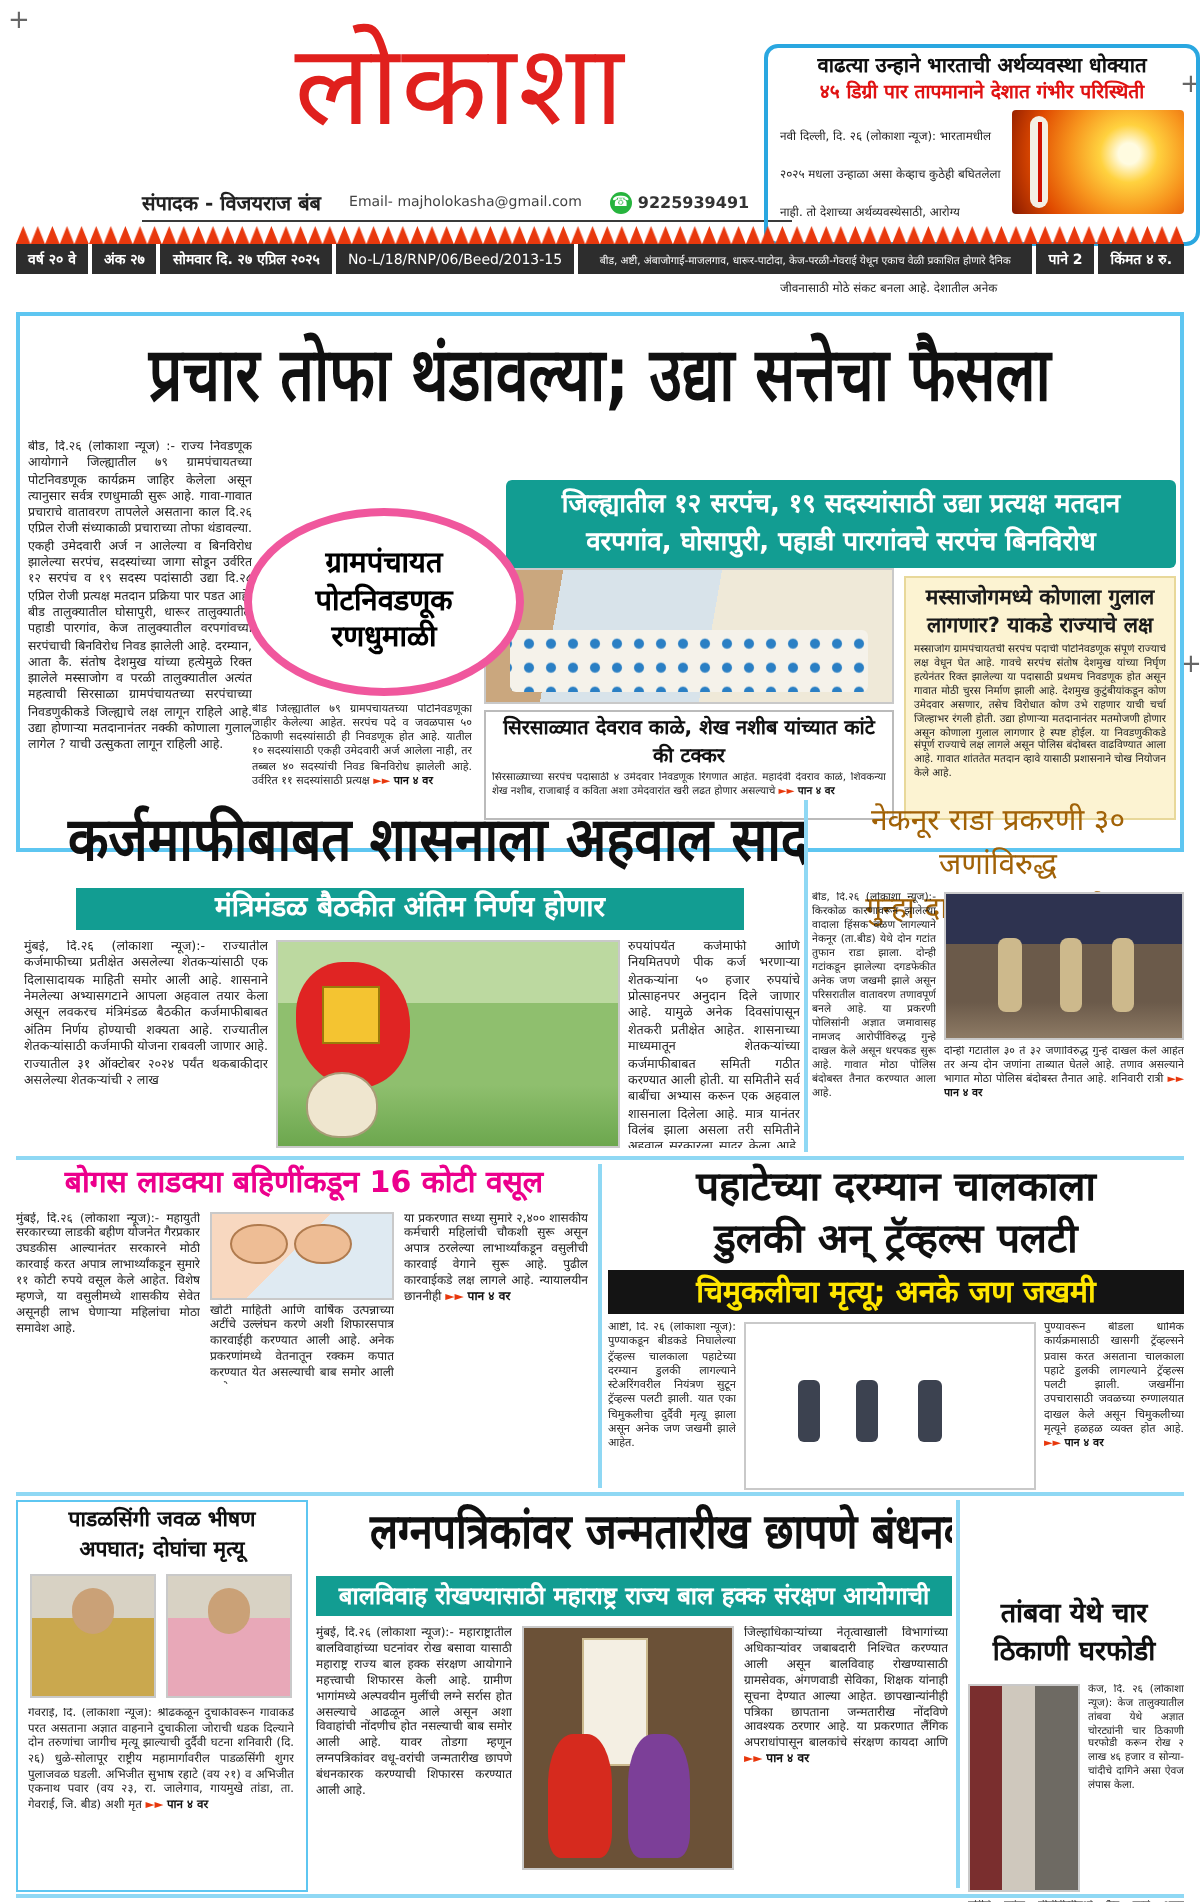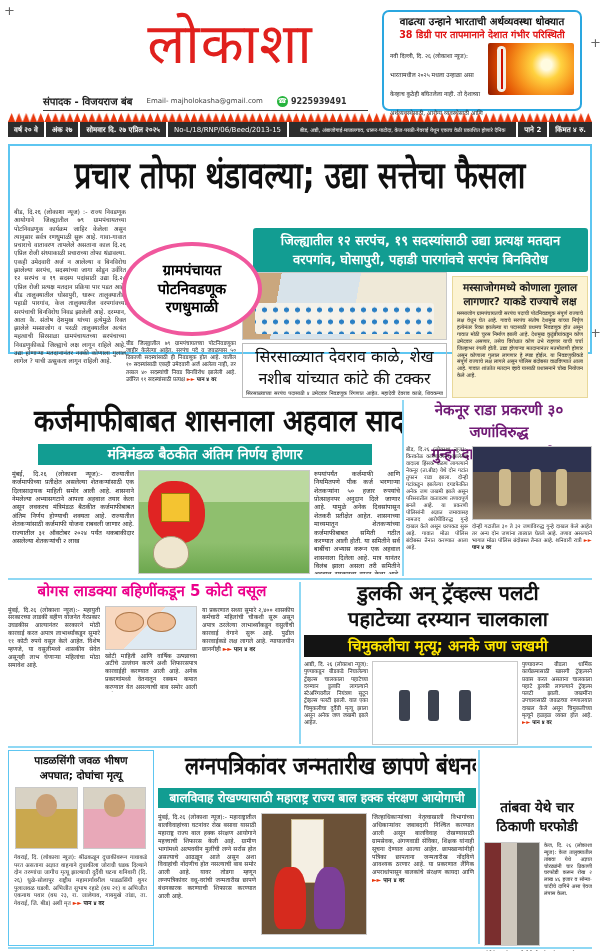--- a/index.html
+++ b/index.html
@@ -68,32 +68,32 @@
 </head>
 <body>
 
 <div id="page">
 
   <div class="abs regmark" style="left:4px;top:4px;">+</div>
   <div class="abs regmark" style="left:590px;top:36px;">+</div>
   <div class="abs regmark" style="left:590px;top:326px;">+</div>
 
   <div class="abs logo center" style="left:90px;top:10px;width:280px;">लोकाशा</div>
-  <div class="abs mast-sub" style="left:43px;top:95px;width:325px;height:16px;">
+  <div class="abs mast-sub" style="left:71px;top:95px;width:325px;height:16px;">
     <span style="font-size:10px;font-weight:700;color:#222;">संपादक - विजयराज बंब</span>
     <span style="font-size:7px;color:#444;">Email- majholokasha@gmail.com</span>
     <span style="display:inline-flex;align-items:center;gap:3px;">
       <span class="wa-icon">☎</span>
       <span style="font-size:8px;font-weight:700;color:#333;">9225939491</span>
     </span>
   </div>
 
-  <div class="abs weather" style="left:382px;top:10px;width:200px;height:101px;">
+  <div class="abs weather" style="left:382px;top:22px;width:218px;height:101px;">
     <div class="center" style="font-size:10.2px;font-weight:700;color:#101010;line-height:1.25;">वाढत्या उन्हाने भारताची अर्थव्यवस्था धोक्यात</div>
-    <div class="center" style="font-size:9.6px;font-weight:700;color:#e01212;line-height:1.25;">38 डिग्री पार तापमानाने देशात गंभीर परिस्थिती</div>
+    <div class="center" style="font-size:9.6px;font-weight:700;color:#e01212;line-height:1.25;">४५ डिग्री पार तापमानाने देशात गंभीर परिस्थिती</div>
     <div style="display:flex;gap:4px;margin-top:2px;">
       <div style="flex:1;">
         <span class="j" style="display:inline;font-size:5.9px;line-height:1.3;">नवी दिल्ली, दि. २६ (लोकाशा न्यूज): भारतामधील २०२५ मधला उन्हाळा असा केव्हाच कुठेही बघितलेला नाही. तो देशाच्या अर्थव्यवस्थेसाठी, आरोग्य व्यवस्थेसाठी आणि सामान्य माणसांच्या दैनंदिन जीवनासाठी मोठे संकट बनला आहे. देशातील अनेक</span>
         <span class="mk-a" style="font-size:5.9px;">►►</span>
         <span class="mk-t" style="font-size:5.9px;">पान ४ वर</span>
       </div>
       <div class="thermo" style="width:86px;height:52px;flex:none;">
         <div class="tube"></div>
         <div class="mercury"></div>
       </div>
@@ -113,21 +113,21 @@
   <div class="abs infobar" style="left:8px;top:122px;width:584px;height:15px;">
     <div class="seg">वर्ष २० वे</div>
     <div class="seg">अंक २७</div>
     <div class="seg">सोमवार दि. २७ एप्रिल २०२५</div>
     <div class="seg" style="font-weight:400;">No-L/18/RNP/06/Beed/2013-15</div>
     <div class="seg small">बीड, अष्टी, अंबाजोगाई-माजलगाव, धारूर-पाटोदा, केज-परळी-गेवराई येथून एकाच वेळी प्रकाशित होणारे दैनिक</div>
     <div class="seg">पाने 2</div>
     <div class="seg">किंमत ४ रु.</div>
   </div>
 
-  <div class="abs bluebox" style="left:8px;top:144px;width:584px;height:210px;">
+  <div class="abs bluebox" style="left:8px;top:156px;width:584px;height:270px;">
     <div class="abs center" style="left:0;top:2px;width:100%;height:58px;overflow:hidden;">
       <span class="squeeze headline-xl" style="font-size:37px;line-height:1.5;">प्रचार तोफा थंडावल्या; उद्या सत्तेचा फैसला</span>
     </div>
     <div class="abs j" style="left:4px;top:62px;width:112px;height:190px;font-size:6.2px;line-height:1.34;">बीड, दि.२६ (लोकाशा न्यूज) :- राज्य निवडणूक आयोगाने जिल्ह्यातील ७९ ग्रामपंचायतच्या पोटनिवडणूक कार्यक्रम जाहिर केलेला असून त्यानुसार सर्वत्र रणधुमाळी सुरू आहे. गावा-गावात प्रचाराचे वातावरण तापलेले असताना काल दि.२६ एप्रिल रोजी संध्याकाळी प्रचाराच्या तोफा थंडावल्या. एकही उमेदवारी अर्ज न आलेल्या व बिनविरोध झालेल्या सरपंच, सदस्यांच्या जागा सोडून उर्वरित १२ सरपंच व १९ सदस्य पदांसाठी उद्या दि.२८ एप्रिल रोजी प्रत्यक्ष मतदान प्रक्रिया पार पडत आहे. बीड तालुक्यातील घोसापुरी, धारूर तालुक्यातील पहाडी पारगांव, केज तालुक्यातील वरपगांवच्या सरपंचाची बिनविरोध निवड झालेली आहे. दरम्यान, आता कै. संतोष देशमुख यांच्या हत्येमुळे रिक्त झालेले मस्साजोग व परळी तालुक्यातील अत्यंत महत्वाची सिरसाळा ग्रामपंचायतच्या सरपंचाच्या निवडणुकीकडे जिल्ह्याचे लक्ष लागून राहिले आहे. उद्या होणाऱ्या मतदानानंतर नक्की कोणाला गुलाल लागेल ? याची उत्सुकता लागून राहिली आहे.</div>
 
     <div class="abs teal-bar" style="left:243px;top:82px;width:335px;height:44px;display:flex;flex-direction:column;justify-content:center;border-radius:3px;">
       <div style="font-size:13px;line-height:1.5;">जिल्ह्यातील १२ सरपंच, १९ सदस्यांसाठी उद्या प्रत्यक्ष मतदान</div>
       <div style="font-size:13px;line-height:1.5;">वरपगांव, घोसापुरी, पहाडी पारगांवचे सरपंच बिनविरोध</div>
     </div>
 
@@ -137,21 +137,21 @@
       <div class="panel"></div>
     </div>
 
     <div class="abs j" style="left:116px;top:194px;width:110px;height:58px;font-size:5.5px;line-height:1.3;">
       <span>बीड जिल्ह्यातील ७९ ग्रामपंचायतच्या पोटनिवडणूका जाहीर केलेल्या आहेत. सरपंच पदे व जवळपास ५० ठिकाणी सदस्यांसाठी ही निवडणूक होत आहे. यातील १० सदस्यांसाठी एकही उमेदवारी अर्ज आलेला नाही, तर तब्बल ४० सदस्यांची निवड बिनविरोध झालेली आहे. उर्वरित ११ सदस्यांसाठी प्रत्यक्ष</span>
       <span class="mk-a">►►</span>
       <span class="mk-t">पान ४ वर</span>
     </div>
 
     <div class="abs boxed" style="left:232px;top:197px;width:205px;height:55px;overflow:hidden;">
-      <div class="center" style="font-size:16px;font-weight:400;line-height:1.35;color:#111;">सिरसाळ्यात देवराव काळे, शेख नशीब यांच्यात कांटे की टक्कर</div>
+      <div class="center" style="font-size:10px;font-weight:700;line-height:1.35;color:#111;">सिरसाळ्यात देवराव काळे, शेख नशीब यांच्यात कांटे की टक्कर</div>
       <div class="j" style="font-size:5.2px;line-height:1.3;margin-top:1px;">
         <span>सिरसाळ्याच्या सरपंच पदासाठी ४ उमेदवार निवडणूक रिंगणात आहेत. महादेवी देवराव काळे, शिवकन्या शेख नशीब, राजाबाई व कविता अशा उमेदवारांत खरी लढत होणार असल्याचे</span>
         <span class="mk-a">►►</span>
         <span class="mk-t">पान ४ वर</span>
       </div>
     </div>
 
     <div class="abs cream" style="left:442px;top:130px;width:136px;height:122px;overflow:hidden;">
       <div class="center" style="font-size:10.5px;font-weight:700;line-height:1.35;color:#1a1a1a;text-align:center;">मस्साजोगमध्ये कोणाला गुलाल लागणार? याकडे राज्याचे लक्ष</div>
       <div class="j" style="font-size:5.2px;line-height:1.32;margin-top:2px;">मस्साजोग ग्रामपंचायतची सरपंच पदाची पोटनिवडणूक संपूर्ण राज्याचे लक्ष वेधून घेत आहे. गावचे सरपंच संतोष देशमुख यांच्या निर्घृण हत्येनंतर रिक्त झालेल्या या पदासाठी प्रथमच निवडणूक होत असून गावात मोठी चुरस निर्माण झाली आहे. देशमुख कुटुंबीयांकडून कोण उमेदवार असणार, तसेच विरोधात कोण उभे राहणार याची चर्चा जिल्हाभर रंगली होती. उद्या होणाऱ्या मतदानानंतर मतमोजणी होणार असून कोणाला गुलाल लागणार हे स्पष्ट होईल. या निवडणुकीकडे संपूर्ण राज्याचे लक्ष लागले असून पोलिस बंदोबस्त वाढविण्यात आला आहे. गावात शांततेत मतदान व्हावे यासाठी प्रशासनाने चोख नियोजन केले आहे.</div>
@@ -172,41 +172,41 @@
     <div class="abs j" style="left:306px;top:70px;width:86px;height:104px;font-size:6.3px;line-height:1.33;">
       <span>रुपयांपर्यंत कर्जमाफी आणि नियमितपणे पीक कर्ज भरणाऱ्या शेतकऱ्यांना ५० हजार रुपयांचे प्रोत्साहनपर अनुदान दिले जाणार आहे. यामुळे अनेक दिवसांपासून शेतकरी प्रतीक्षेत आहेत. शासनाच्या माध्यमातून शेतकऱ्यांच्या कर्जमाफीबाबत समिती गठीत करण्यात आली होती. या समितीने सर्व बाबींचा अभ्यास करून एक अहवाल शासनाला दिलेला आहे. मात्र यानंतर विलंब झाला असला तरी समितीने अहवाल सरकारला सादर केला आहे. सरकारने संबंधित अहवाल</span>
       
       
     </div>
   </div>
 
   <div class="abs divider-v" style="left:402px;top:400px;height:176px;"></div>
 
   <div class="abs" style="left:406px;top:400px;width:186px;height:176px;">
-    <div class="center" style="font-size:15px;font-weight:700;line-height:1.45;color:#701a75;">
+    <div class="center" style="font-size:15px;font-weight:400;line-height:1.45;color:#a16207;">
       <div>नेकनूर राडा प्रकरणी ३० जणांविरुद्ध</div>
       <div>गुन्हा दाखल, ११ अटकेत</div>
     </div>
     <div class="abs j" style="left:0;top:46px;width:62px;height:130px;font-size:5.3px;line-height:1.32;">बीड, दि.२६ (लोकाशा न्यूज):- किरकोळ कारणावरून झालेल्या वादाला हिंसक वळण लागल्याने नेकनूर (ता.बीड) येथे दोन गटांत तुफान राडा झाला. दोन्ही गटांकडून झालेल्या दगडफेकीत अनेक जण जखमी झाले असून परिसरातील वातावरण तणावपूर्ण बनले आहे. या प्रकरणी पोलिसांनी अज्ञात जमावासह नामजद आरोपींविरुद्ध गुन्हे दाखल केले असून धरपकड सुरू आहे. गावात मोठा पोलिस बंदोबस्त तैनात करण्यात आला आहे.</div>
     <div class="photo police" style="left:66px;top:46px;width:120px;height:74px;">
       <div class="cop" style="left:22%;"></div>
       <div class="cop" style="left:48%;"></div>
       <div class="cop" style="left:70%;"></div>
     </div>
     <div class="abs j cap" style="left:66px;top:123px;width:120px;height:52px;">
       <span>दोन्ही गटातील ३० ते ३२ जणांविरुद्ध गुन्हे दाखल केले आहेत तर अन्य दोन जणांना ताब्यात घेतले आहे. तणाव असल्याने भागात मोठा पोलिस बंदोबस्त तैनात आहे. शनिवारी रात्री</span>
       <span class="mk-a">►►</span>
       <span class="mk-t">पान ४ वर</span>
     </div>
   </div>
 
   <div class="abs divider-h" style="left:8px;top:578px;width:584px;"></div>
 
   <div class="abs" style="left:8px;top:582px;width:288px;height:164px;">
-    <div class="center" style="font-size:15px;font-weight:700;color:#ec008c;line-height:1.3;">बोगस लाडक्या बहिणींकडून 5 कोटी वसूल</div>
+    <div class="center" style="font-size:15px;font-weight:700;color:#ec008c;line-height:1.3;">बोगस लाडक्या बहिणींकडून 16 कोटी वसूल</div>
     <div style="display:flex;gap:5px;margin-top:4px;height:86px;overflow:hidden;">
       <div class="j" style="width:92px;font-size:6px;line-height:1.32;">मुंबई, दि.२६ (लोकाशा न्यूज):- महायुती सरकारच्या लाडकी बहीण योजनेत गैरप्रकार उघडकीस आल्यानंतर सरकारने मोठी कारवाई करत अपात्र लाभार्थ्यांकडून सुमारे ११ कोटी रुपये वसूल केले आहेत. विशेष म्हणजे, या वसुलीमध्ये शासकीय सेवेत असूनही लाभ घेणाऱ्या महिलांचा मोठा समावेश आहे.</div>
       <div style="width:92px;position:relative;">
         <div class="photo women" style="position:relative;left:0;top:0;width:92px;height:44px;">
           <div class="face" style="left:10%;"></div>
           <div class="face" style="left:46%;"></div>
         </div>
         <div class="j" style="font-size:6px;line-height:1.32;margin-top:2px;">खोटी माहिती आणि वार्षिक उत्पन्नाच्या अटींचे उल्लंघन करणे अशी शिफारसपात्र कारवाईही करण्यात आली आहे. अनेक प्रकरणांमध्ये वेतनातून रक्कम कपात करण्यात येत असल्याची बाब समोर आली आहे.</div>
       </div>
       <div class="j" style="width:92px;font-size:6px;line-height:1.32;">
@@ -214,22 +214,22 @@
         <span class="mk-a">►►</span>
         <span class="mk-t">पान ४ वर</span>
       </div>
     </div>
   </div>
 
   <div class="abs divider-v" style="left:299px;top:582px;height:162px;"></div>
 
   <div class="abs" style="left:304px;top:580px;width:288px;height:166px;">
     <div class="center" style="font-size:20px;font-weight:700;color:#101010;line-height:1.3;">
+      <div>पहाटेच्या दरम्यान चालकाला</div>
       <div>डुलकी अन् ट्रॅव्हल्स पलटी</div>
-      <div>पहाटेच्या दरम्यान चालकाला</div>
     </div>
     <div class="blackbar" style="margin-top:3px;height:22px;font-size:15px;line-height:22px;">चिमुकलीचा मृत्यू; अनके जण जखमी</div>
     <div style="position:relative;height:86px;margin-top:4px;">
       <div class="abs j" style="left:0;top:0;width:64px;height:86px;font-size:5.5px;line-height:1.32;">आष्टी, दि. २६ (लोकाशा न्यूज): पुण्याकडून बीडकडे निघालेल्या ट्रॅव्हल्स चालकाला पहाटेच्या दरम्यान डुलकी लागल्याने स्टेअरिंगवरील नियंत्रण सुटून ट्रॅव्हल्स पलटी झाली. यात एका चिमुकलीचा दुर्दैवी मृत्यू झाला असून अनेक जण जखमी झाले आहेत.</div>
       <div class="photo crash" style="left:68px;top:0;width:146px;height:84px;">
         <div class="fig" style="left:18%;"></div>
         <div class="fig" style="left:38%;"></div>
         <div class="fig" style="left:60%;"></div>
       </div>
       <div class="abs j" style="left:218px;top:0;width:70px;height:86px;font-size:5.5px;line-height:1.32;">

